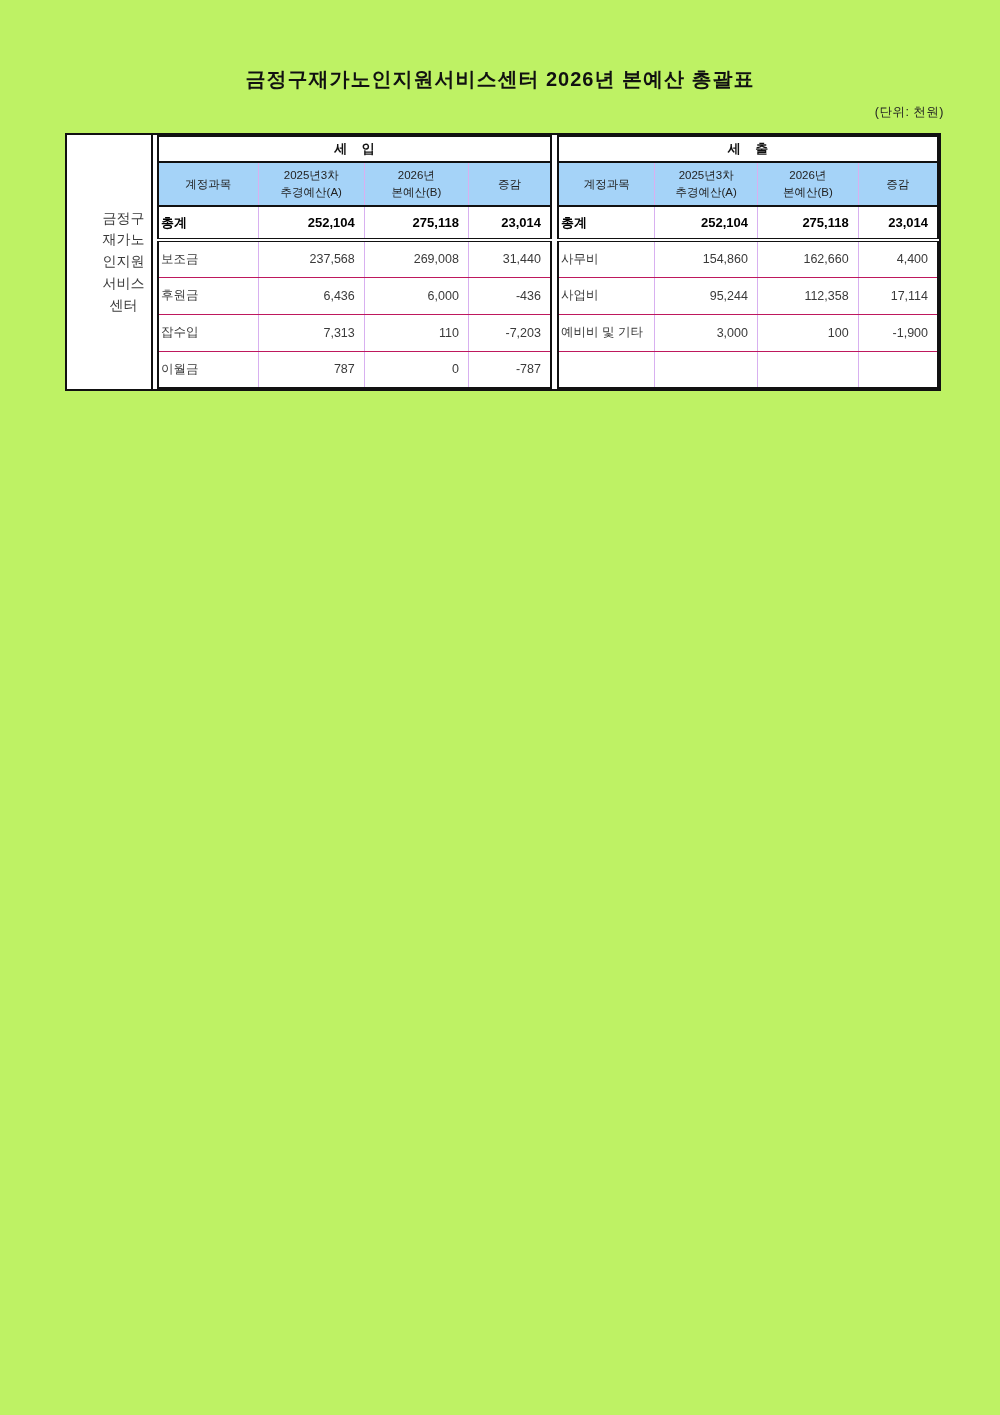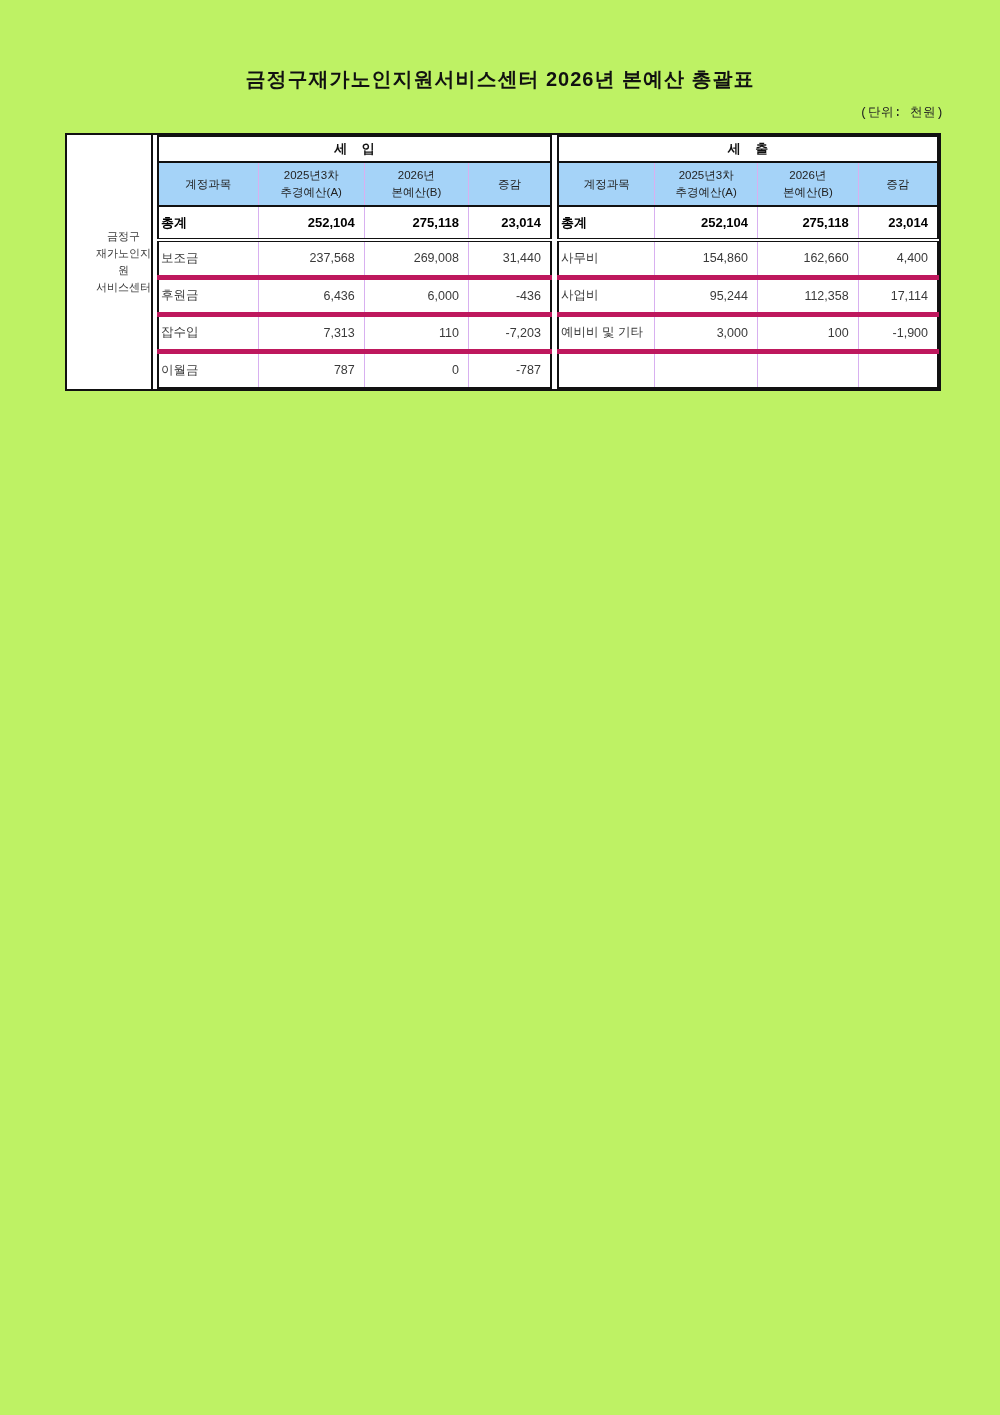--- a/index.html
+++ b/index.html
@@ -27,41 +27,40 @@
     letter-spacing: 1px;
     color: #111111;
   }
   .unit-note {
     position: absolute;
     top: 104px;
     right: 56px;
     font-size: 12.5px;
     color: #222222;
     letter-spacing: 0.5px;
-    font-family: Liberation Mono, monospace;
   }
   .table-area {
     position: absolute;
     top: 133px;
     left: 65px;
     width: 876px;
     display: flex;
     align-items: stretch;
     border: 2px solid #111111;
     background: #ffffff;
   }
   .org-cell {
     width: 86px;
     flex: 0 0 86px;
     border-right: 2px solid #111111;
     display: flex;
     align-items: center;
     justify-content: center;
     text-align: center;
-    font-size: 11px;
+    font-size: 14px;
     line-height: 1.55;
     color: #3a3a3a;
     white-space: pre-line;
     padding-left: 29px;
   }
   .gap-a { width: 4px; flex: 0 0 4px; }
   .gap-b { width: 5px; flex: 0 0 5px; }
   table.budget-table {
     border-collapse: collapse;
     table-layout: fixed;
@@ -102,21 +101,21 @@
     font-weight: bold;
     color: #000000;
     border-bottom: 4px double #111111;
     border-left: 1px solid #D8B0F0;
   }
   .total-row td:first-child { border-left: none; }
   .data-row td {
     height: 37px;
     font-size: 12.5px;
     color: #3a3a3a;
-    border-bottom: 5px solid #be185d;
+    border-bottom: 1px solid #be185d;
     border-left: 1px solid #D8B0F0;
   }
   .data-row td:first-child { border-left: none; }
   .data-row:last-child td { border-bottom: none; }
   .cat { text-align: left; padding: 0 2px; }
   .num { text-align: right; padding-right: 9px; font-variant-numeric: tabular-nums; }
 </style>
 </head>
 <body>
 

